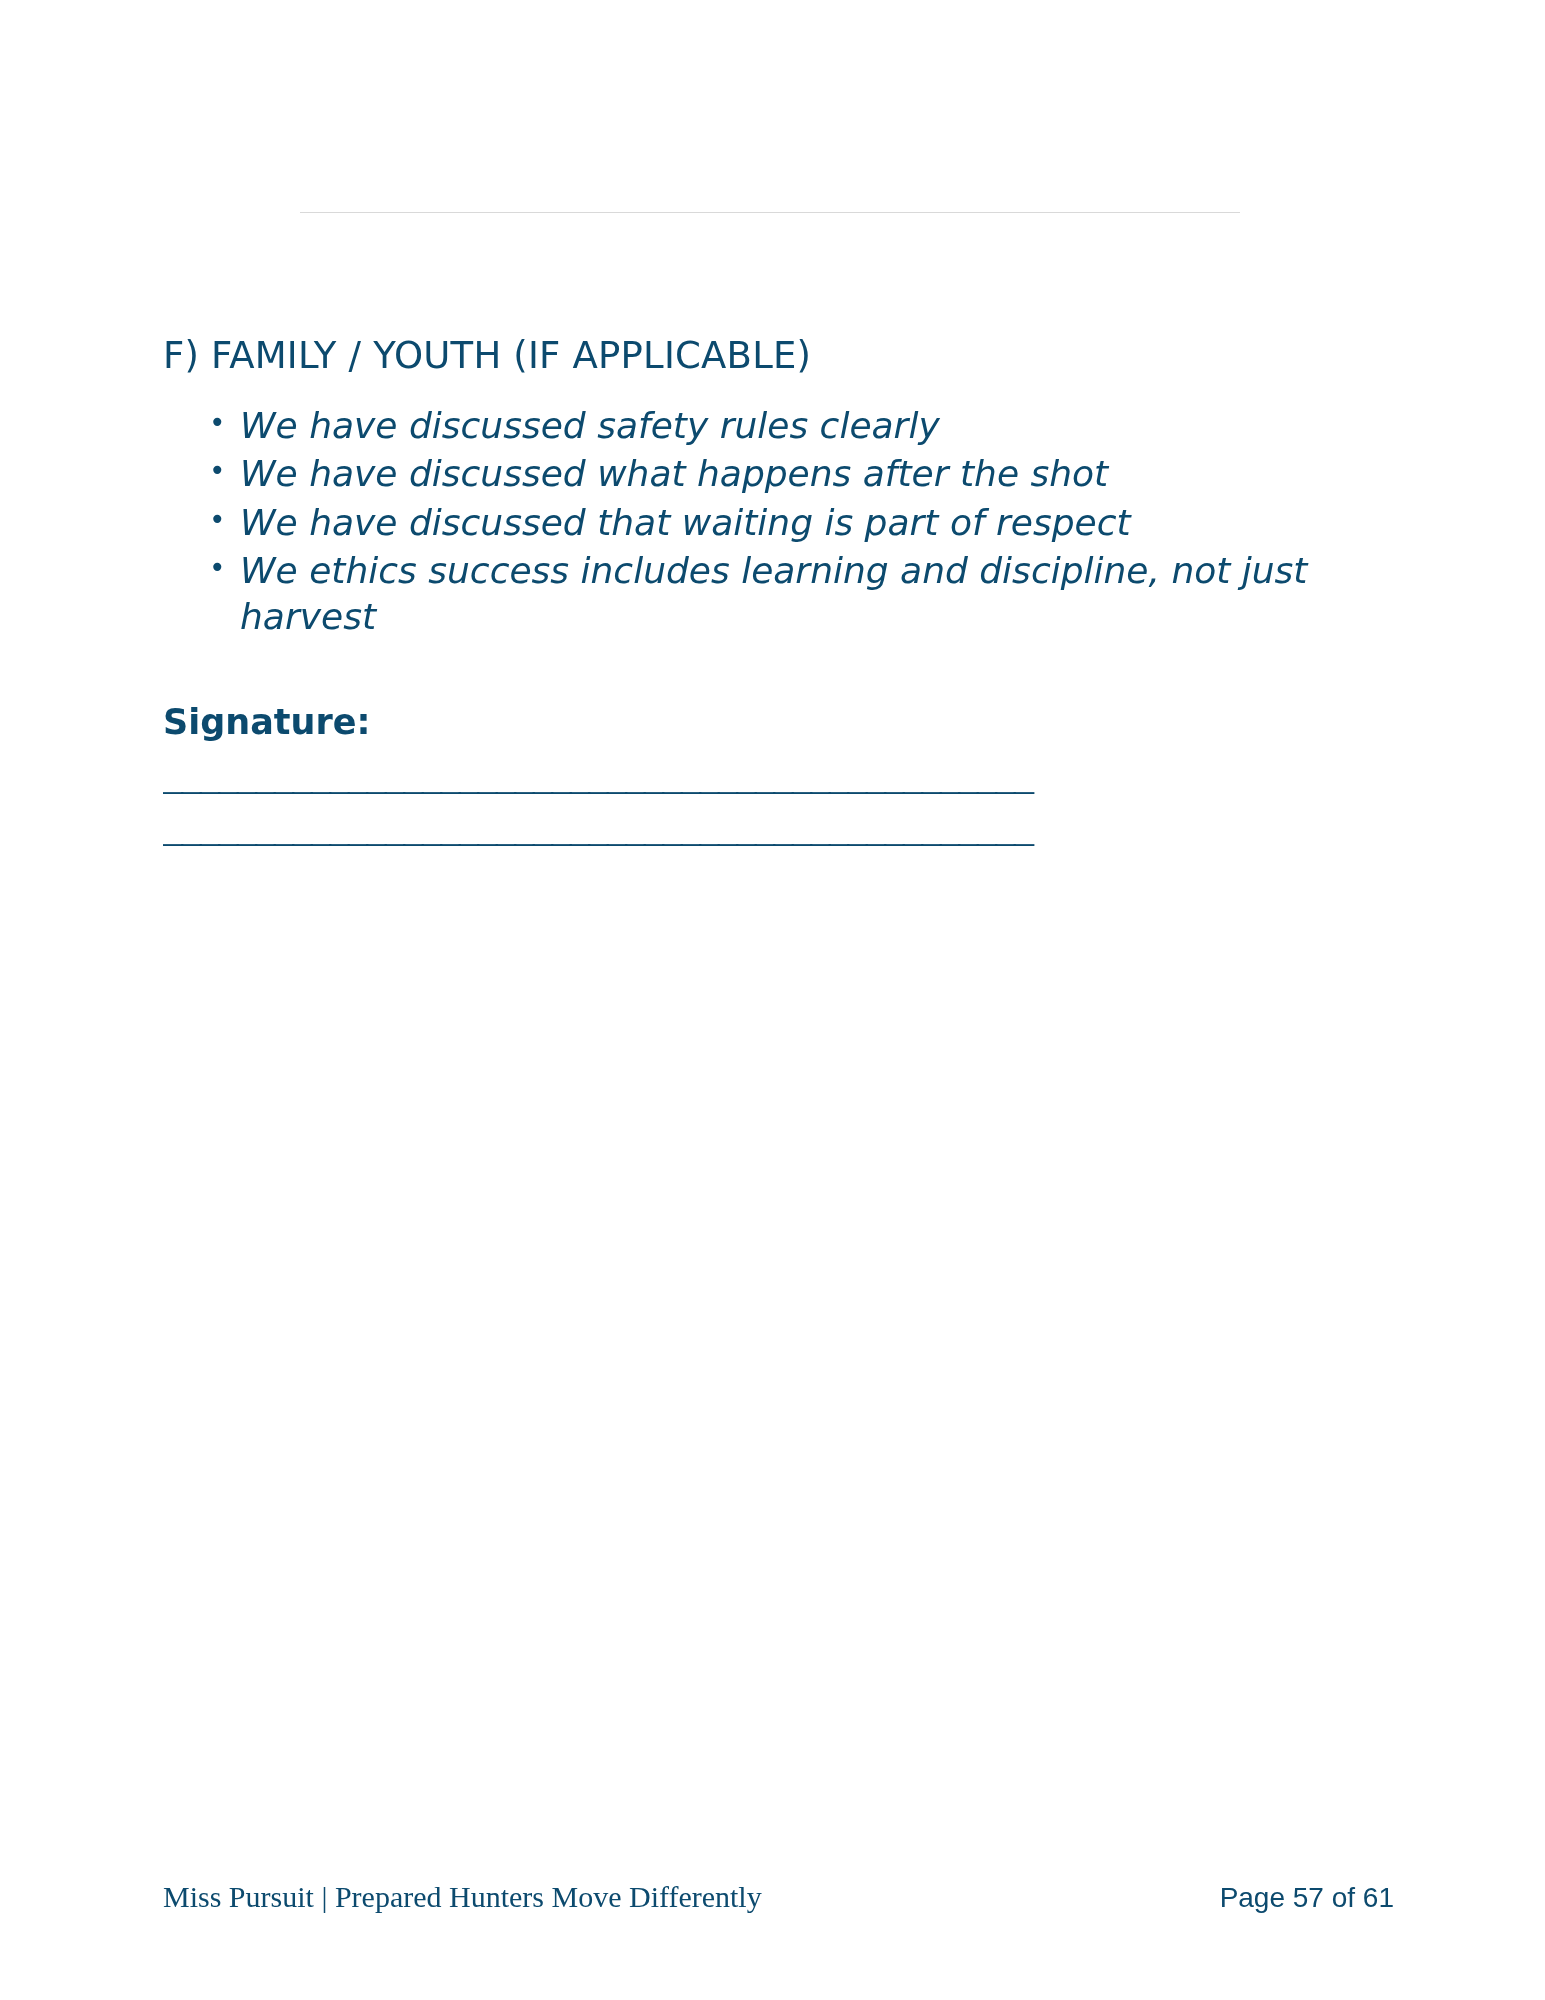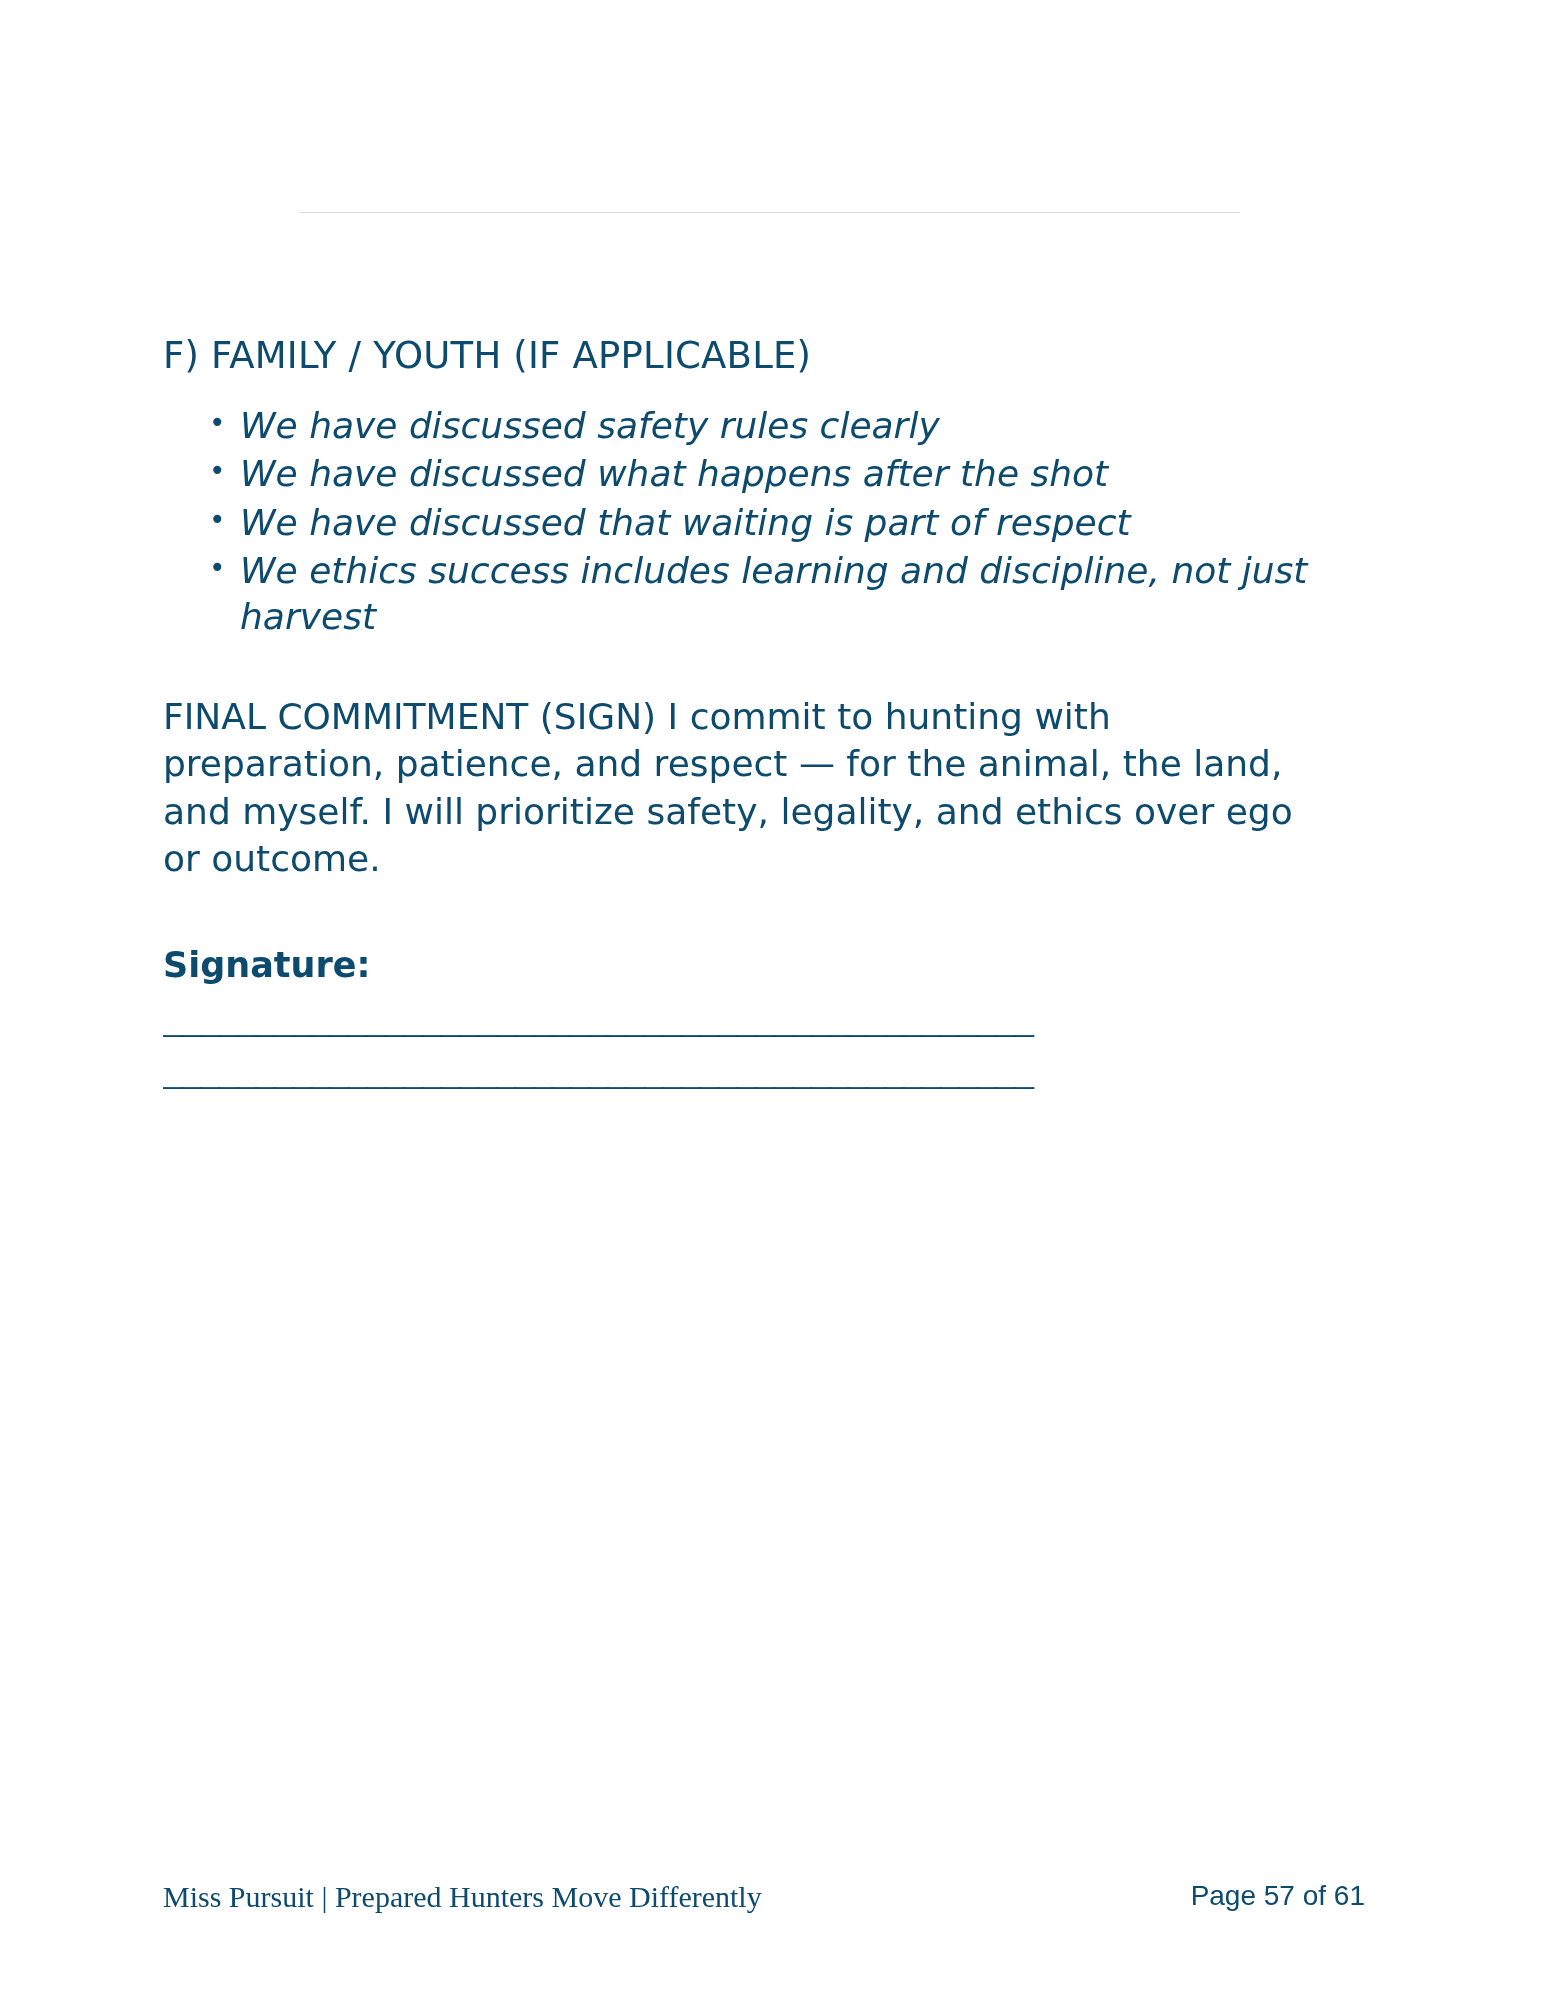--- a/index.html
+++ b/index.html
@@ -75,24 +75,24 @@
     letter-spacing: -1.5px;
     margin: 6px 0 0 0;
     white-space: nowrap;
     overflow: hidden;
     width: 1220px;
     font-weight: 400;
   }
   .footer {
     position: absolute;
     left: 163px;
-    right: 180px;
+    right: 151px;
     bottom: 86px;
     display: flex;
-    align-items: flex-start;
+    align-items: flex-end;
     justify-content: space-between;
   }
   .footer-left {
     font-family: "Liberation Serif", serif;
     font-size: 30px;
   }
   .footer-right {
     font-family: "Liberation Sans", sans-serif;
     font-size: 28px;
   }
@@ -108,21 +108,20 @@
 
     <h2 class="section-heading">F) FAMILY / YOUTH (IF APPLICABLE)</h2>
 
     <ul class="checklist">
       <li>We have discussed safety rules clearly</li>
       <li>We have discussed what happens after the shot</li>
       <li>We have discussed that waiting is part of respect</li>
       <li>We ethics success includes learning and discipline, not just harvest</li>
     </ul>
 
-    <p class="final-commitment">FINAL COMMITMENT (SIGN) I commit to hunting with preparation, patience, and respect — for the animal, the land, and myself. I will prioritize safety, legality, and ethics over ego or outcome.</p>
 
     <p class="field-label">Signature:</p>
     <p class="field-rule">_______________________________________________</p>
 
     <p class="field-rule">_______________________________________________</p>
 
   </div>
 
   <div class="footer">
     <span class="footer-left">Miss Pursuit | Prepared Hunters Move Differently</span>

